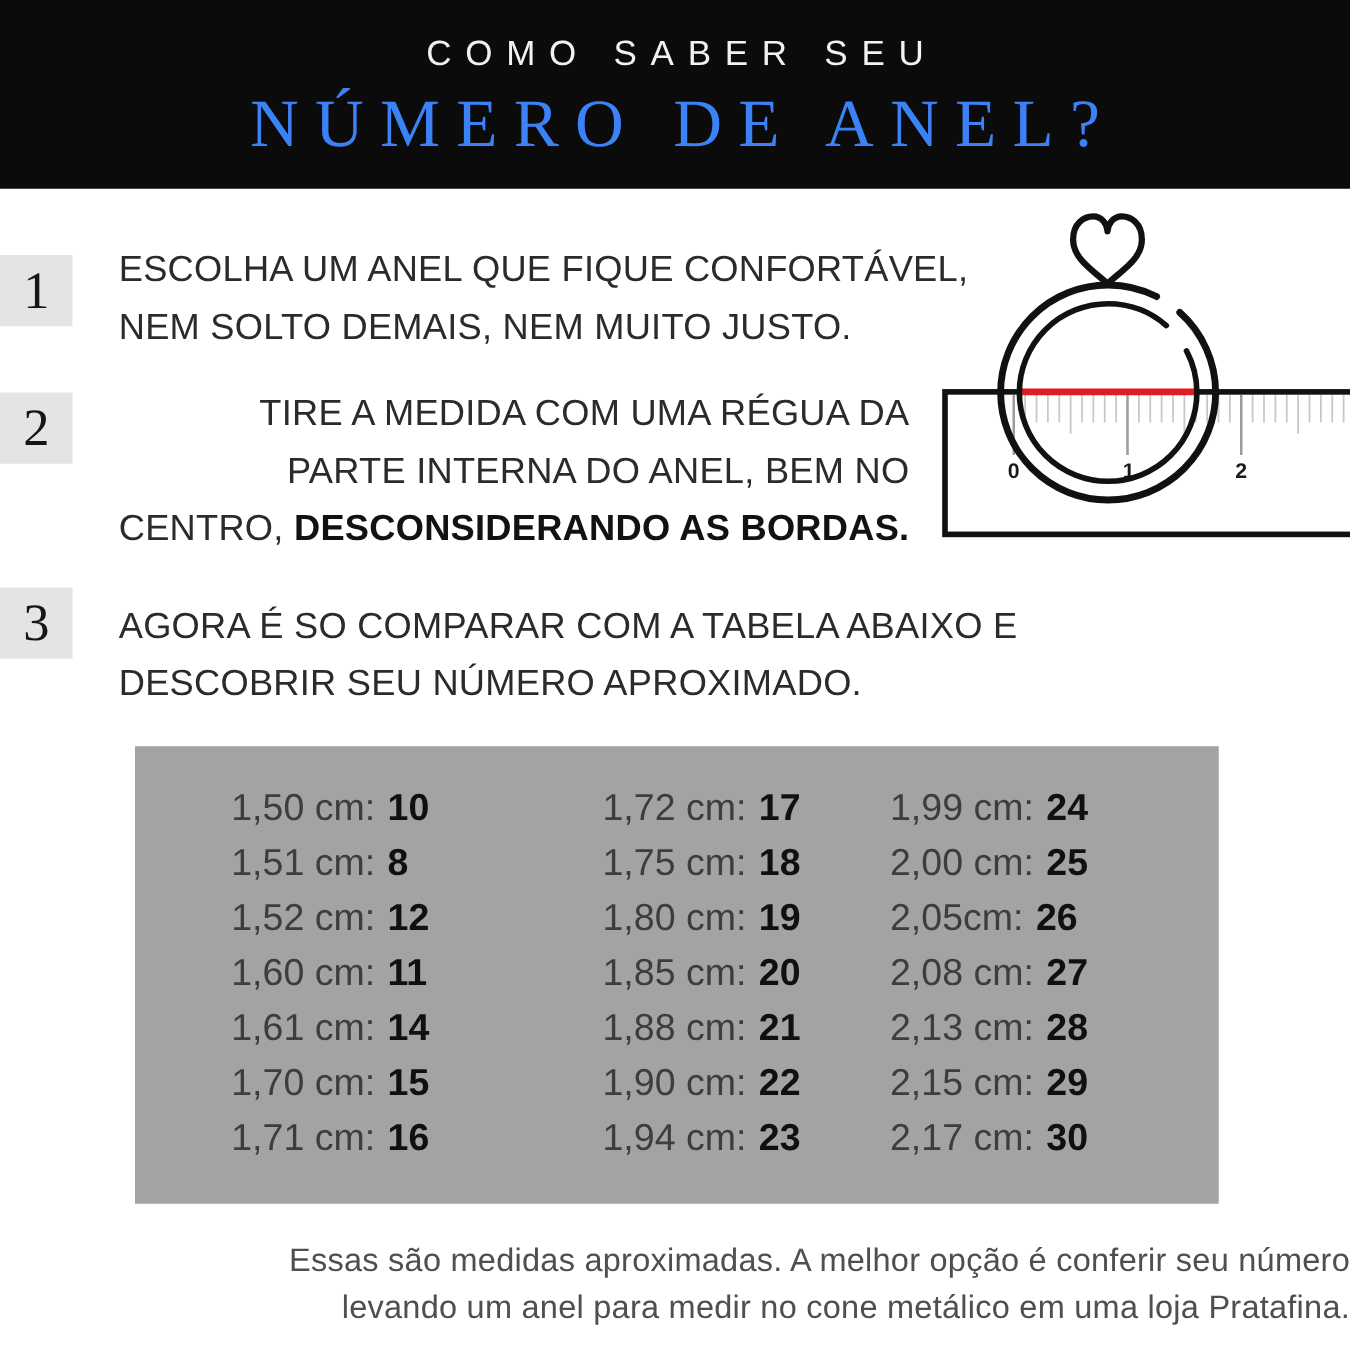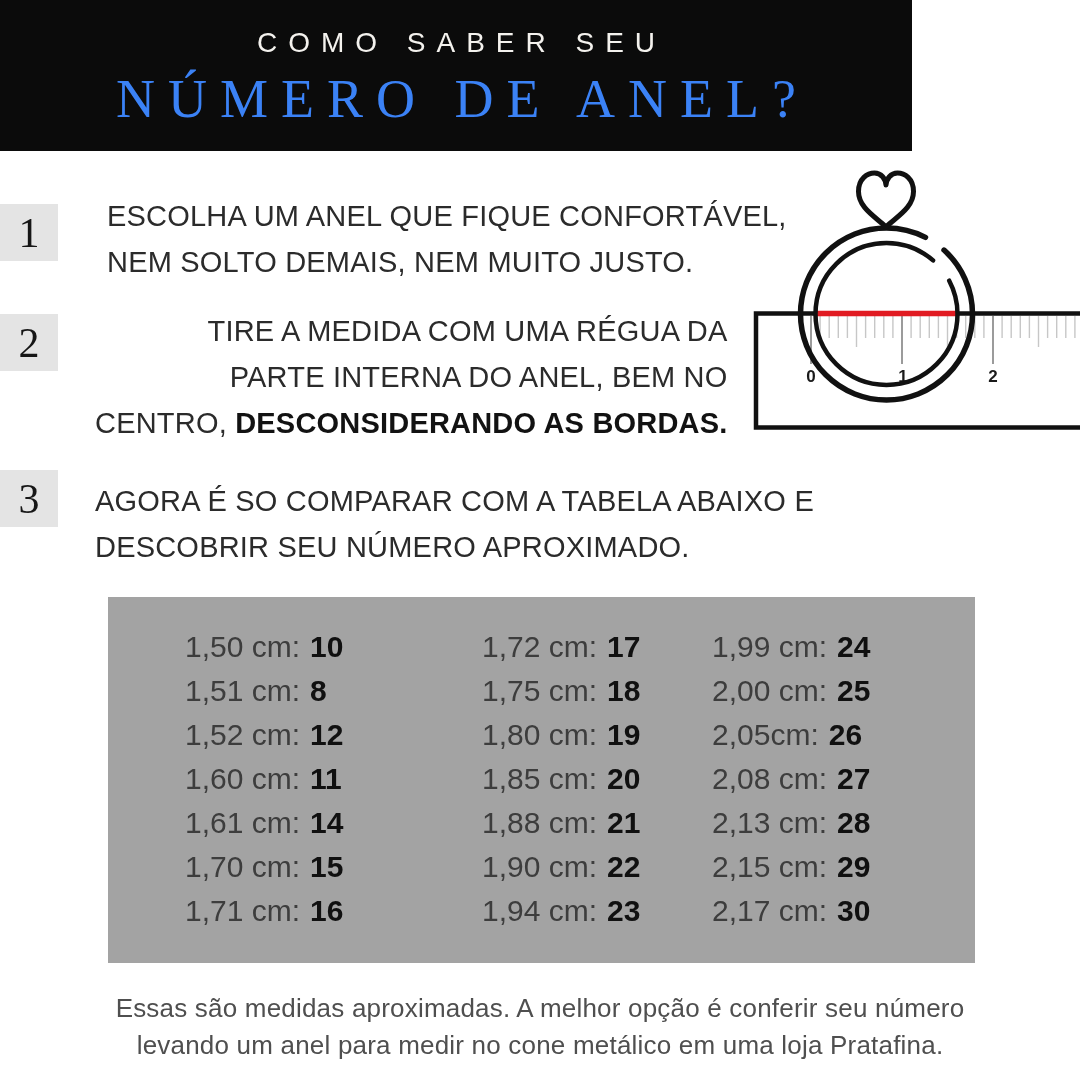--- a/index.html
+++ b/index.html
@@ -11,21 +11,21 @@
     background: #ffffff;
     overflow: hidden;
     font-family: "Liberation Sans", sans-serif;
     color: #222222;
   }
 
   
   .header {
     position: absolute;
     left: 0; top: 0;
-    width: 912px; height: 151px;
+    width: 1080px; height: 151px;
     background: #0b0b0b;
     display: flex;
     flex-direction: column;
     align-items: center;
     justify-content: center;
     padding-top: 6px;
   }
   .header-line1 {
     font-family: "Liberation Sans", sans-serif;
     font-size: 28px;
@@ -66,21 +66,21 @@
   
   .step-text {
     position: absolute;
     left: 95px;
     font-size: 29px;
     line-height: 46px;
     color: #2b2b2b;
     letter-spacing: 0.2px;
     white-space: nowrap;
   }
-  .step-text-1 { top: 193px; margin-left: 12px; }
+  .step-text-1 { top: 193px; }
   .step-text-2 { top: 308px; text-align: right; }
   .step-text-3 { top: 478px; }
   .step-bold { font-weight: bold; color: #121212; }
 
   
   .illustration {
     position: absolute;
     left: 748px; top: 170px;
     width: 332px; height: 272px;
   }
@@ -102,21 +102,21 @@
     white-space: nowrap;
   }
   .size-label { color: #3d3d3d; font-weight: 400; }
   .size-value { color: #101010; font-weight: bold; margin-left: 10px; }
 
   
   .footer {
     position: absolute;
     left: 0; top: 990px;
     width: 1080px;
-    text-align: center;
+    text-align: right;
     font-size: 26px;
     line-height: 37px;
     color: #4f4f4f;
     letter-spacing: 0.2px;
   }
 </style>
 </head>
 <body>
 
 <div class="page">

